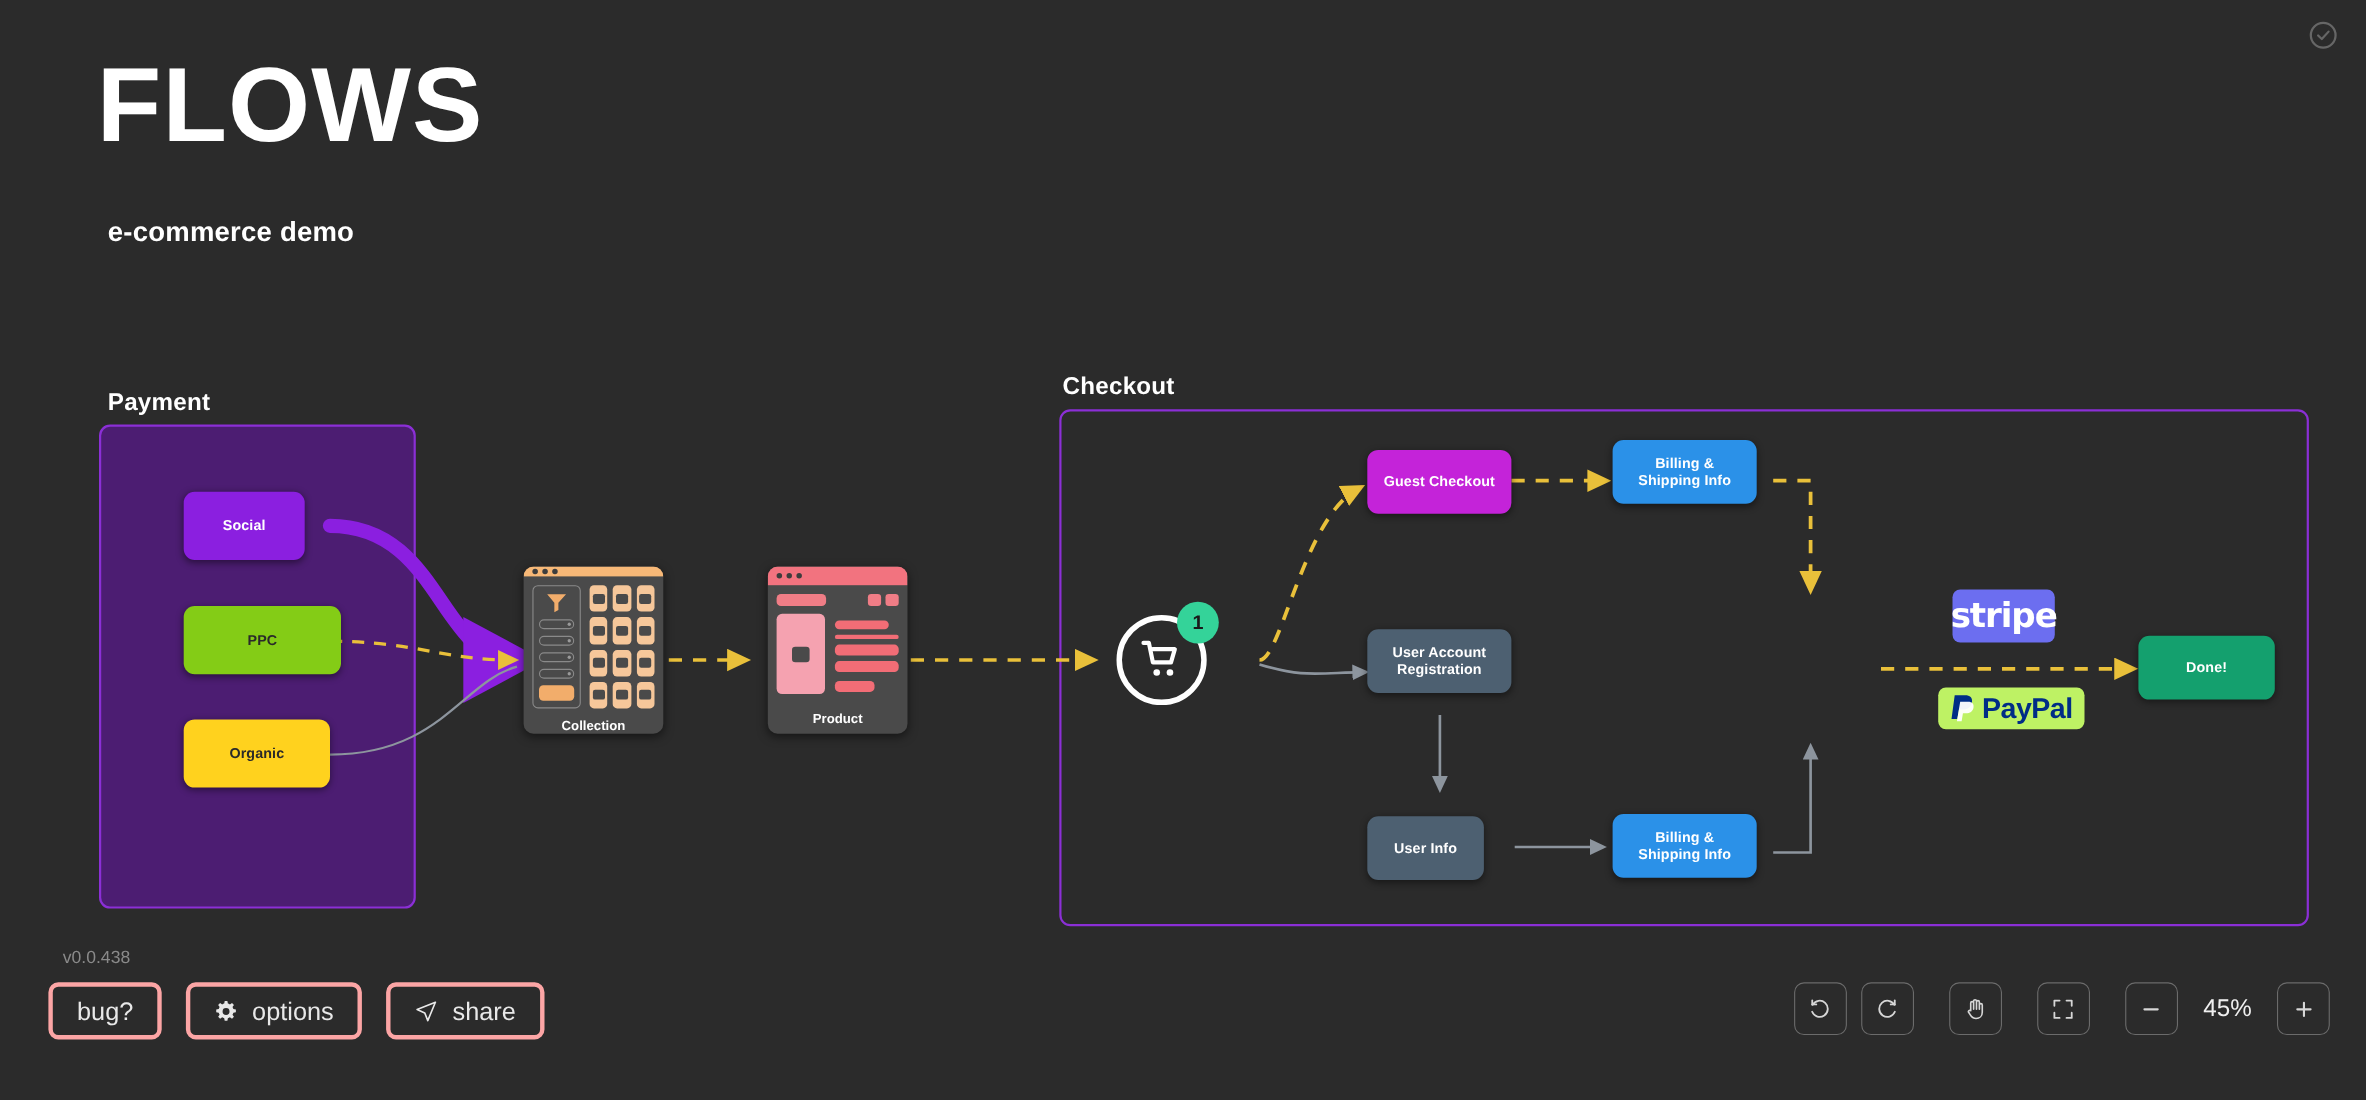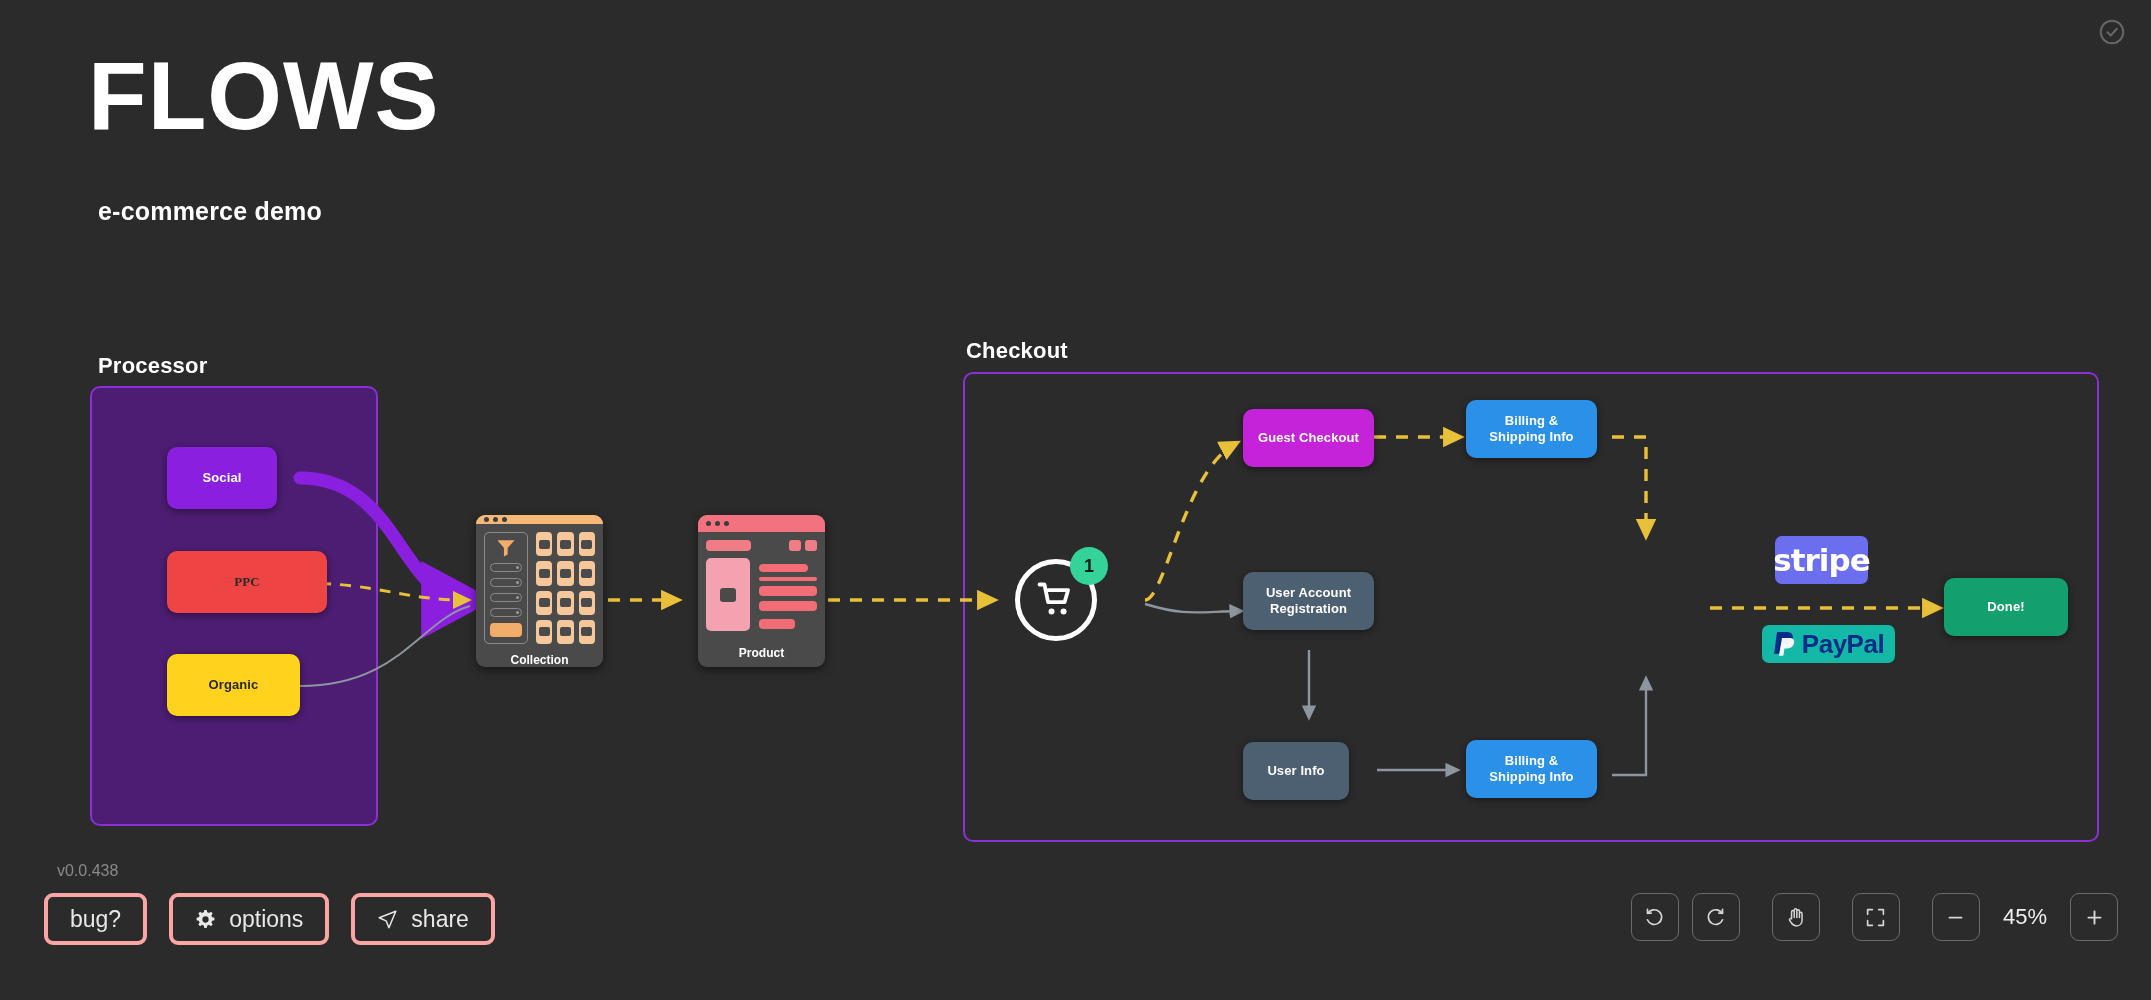--- a/index.html
+++ b/index.html
@@ -96,21 +96,21 @@
     width: 38px; height: 38px; border-radius: 50%;
     background: #34d399; color: #123;
     display:flex; align-items:center; justify-content:center;
     font-size: 18px; font-weight: 700; color: #1a1a1a;
   }
 
   
   .logo { position:absolute; border-radius: 7px; display:flex; align-items:center; justify-content:center; }
   #logo-stripe { background: #6c6ef0; }
   #logo-stripe span { color:#fff; font-size: 31px; font-weight: 700; letter-spacing: -1px; font-family:"DejaVu Sans", sans-serif; }
-  #logo-paypal { background: #14b8a6; gap: 3px; text-align: center; }
+  #logo-paypal { background: #bef264; gap: 3px; text-align: center; }
   #logo-paypal span { font-size: 26px; font-weight: 700; letter-spacing: -.5px; }
   .pp-a { color: #002d86; }
 
   
   #version { position: absolute; left: 57px; top: 862px; font-size: 16px; color: #8a8a8a; }
   #left-toolbar { position: absolute; left: 44px; top: 893px; display: flex; gap: 22px; align-items: center; }
   .tbtn {
     height: 52px; border: 4px solid #fca5a5; border-radius: 9px;
     background: transparent; color: #e8e8e8;
     display: flex; align-items: center; justify-content: center; gap: 13px;
@@ -135,21 +135,21 @@
 
   <div id="save-status">
     <svg class="ico" width="30" height="30" viewBox="0 0 24 24" fill="none" stroke="#b9b9b9" stroke-width="1.6" stroke-linecap="round" stroke-linejoin="round">
       <circle cx="12" cy="12" r="9"></circle>
         <polyline points="8.3,12.2 11,14.8 15.9,9.4"></polyline>
     </svg>
   </div>
 
   <div id="canvas">
 
-    <div class="group-label" style="left:98px; top:353px;">Processor</div>
+    <div class="group-label" style="left:98px; top:353px;">Payment</div>
     <div class="group-box" style="left:90px; top:386px; width:288px; height:440px; background:#4c1d72; border:2px solid #8b2fd6;"></div>
 
     <div class="group-label" style="left:966px; top:338px;">Checkout</div>
     <div class="group-box" style="left:963px; top:372px; width:1136px; height:470px; background:transparent; border:2px solid #8b2fd6;"></div>
 
     <svg id="edges" viewBox="0 0 2151 1000">
       <defs>
         <marker id="ah-y" markerWidth="7" markerHeight="7" refX="4.4" refY="3" orient="auto">
           <path d="M0,0 L6.4,3 L0,6 Z" fill="#e9c03a"></path>
         </marker>
@@ -182,21 +182,21 @@
       <path d="M1309,650 L 1309,716" stroke="#8d959e" stroke-width="2.4" fill="none" marker-end="url(#ah-g)"></path>
 
       <path d="M1377,770 L 1456,770" stroke="#8d959e" stroke-width="2.4" fill="none" marker-end="url(#ah-g)"></path>
 
       <path d="M1612,775 L 1646,775 L 1646,680" stroke="#8d959e" stroke-width="2.4" fill="none" marker-end="url(#ah-g)"></path>
 
       <path d="M1710,608 L 1937,608" stroke="#e9c03a" stroke-width="3.4" fill="none" stroke-dasharray="12 10" marker-end="url(#ah-y)"></path>
     </svg>
 
     <div class="node" style="left:167px; top:447px; width:110px; height:62px; background:#8b1fe0; color:#ffffff;">Social</div>
-    <div class="node" style="left:167px; top:551px; width:160px; height:62px; background:#ef4444; color:#2a2a2a;font-family:Liberation Serif, serif;">PPC</div>
+    <div class="node" style="left:167px; top:551px; width:143px; height:62px; background:#84cc16; color:#2a2a2a;">PPC</div>
     <div class="node" style="left:167px; top:654px; width:133px; height:62px; background:#ffd21e; color:#2a2a2a;">Organic</div>
 
     <div class="mock" style="left:476px; top:515px; width:127px; height:152px;">
       <div class="mock-bar" style="background:#f7b877;">
           <i></i>
           <i></i>
           <i></i>
         </div>
       <div class="mock-body">
         <div class="coll-side">

